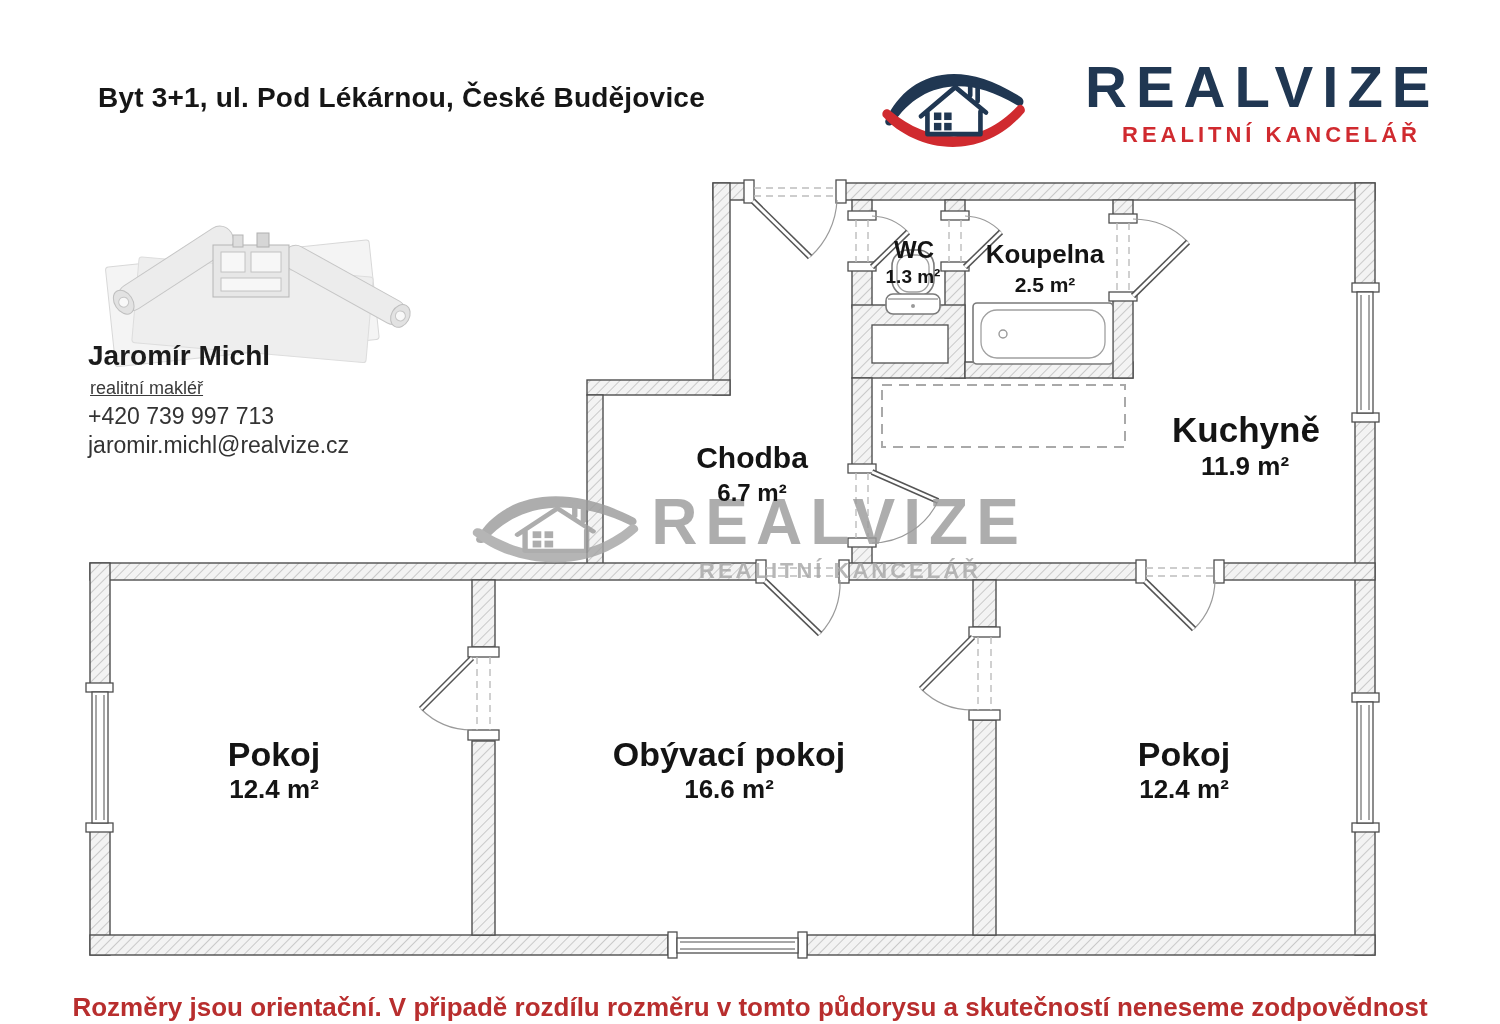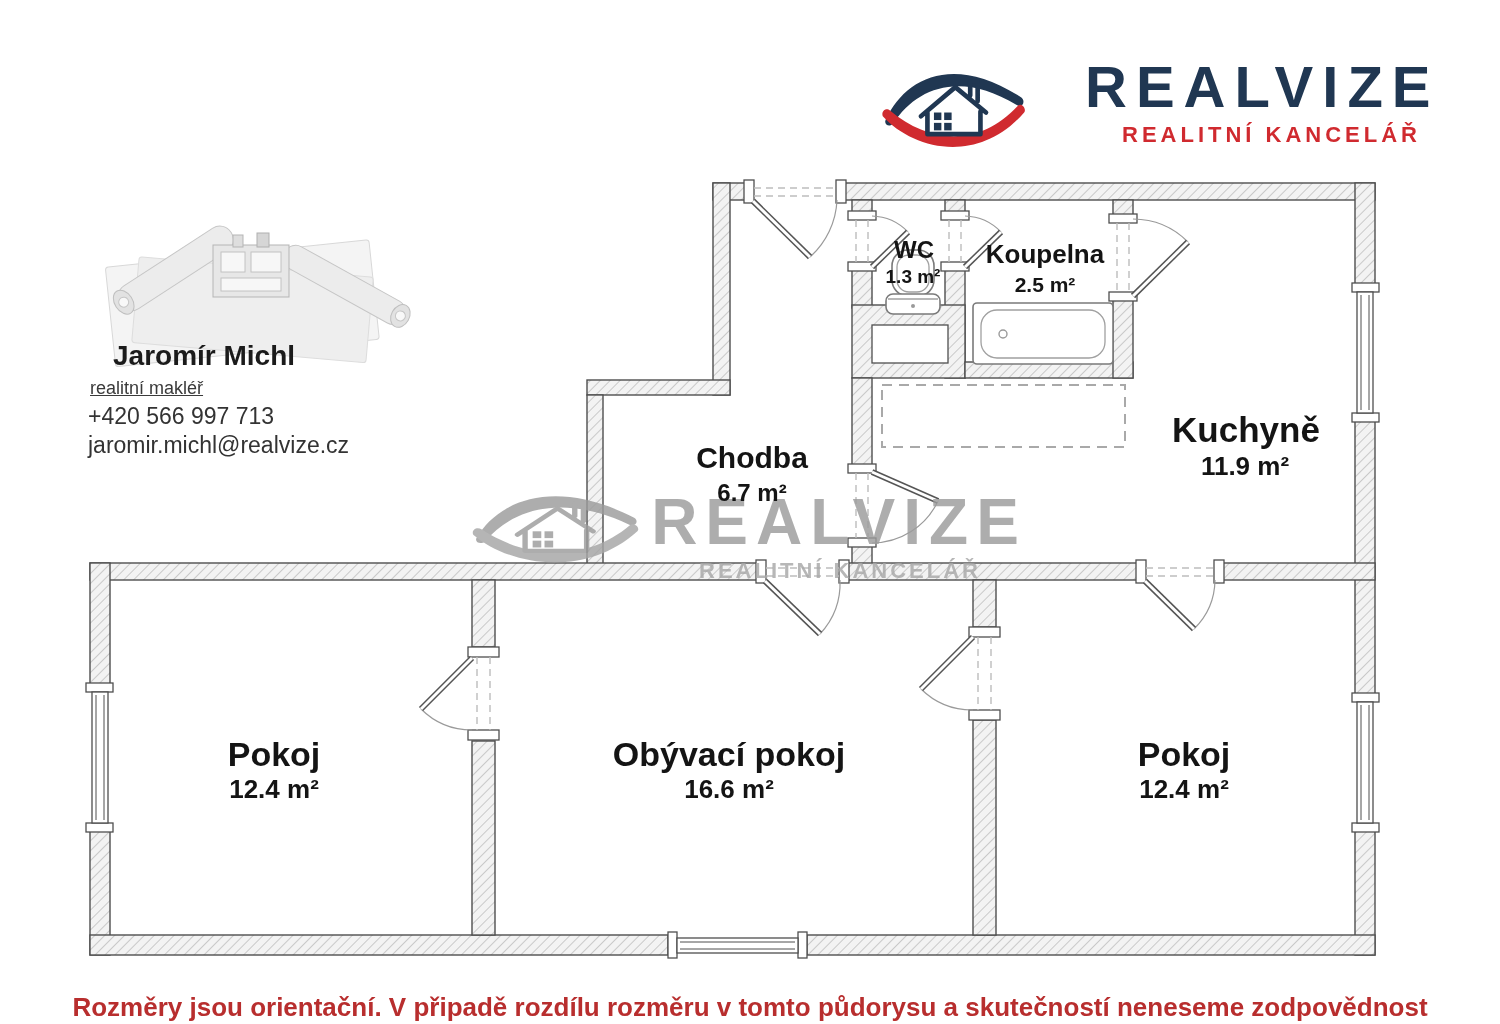--- a/index.html
+++ b/index.html
@@ -2,21 +2,21 @@
 <html><head>
 <meta charset="utf-8">
 <style>
   html,body{margin:0;padding:0;background:#ffffff;}
   .canvas{position:relative;width:1500px;height:1024px;background:#fff;overflow:hidden;
           font-family:"Liberation Sans",sans-serif;}
   .abs{position:absolute;}
   .page-title{left:98px;top:82px;font-size:28px;font-weight:700;color:#161616;letter-spacing:.2px;}
   .brand-word{left:1085px;top:58px;font-size:58px;font-weight:700;color:#203752;letter-spacing:9px;line-height:1;}
   .brand-sub{left:1122px;top:122px;font-size:22px;font-weight:700;color:#d02a2f;letter-spacing:4px;}
-  .agent-name{left:88px;top:340px;font-size:28px;font-weight:700;color:#1b1b1b;margin-left:25px;}
+  .agent-name{left:88px;top:340px;font-size:28px;font-weight:700;color:#1b1b1b;}
   .agent-role{left:90px;top:378px;font-size:18px;color:#3a3a3a;text-decoration:underline;}
   .agent-phone{left:88px;top:403px;font-size:23px;color:#333;}
   .agent-email{left:88px;top:432px;font-size:23px;color:#333;text-align:center;}
   .footer-note{left:0;top:992px;width:1500px;text-align:center;font-size:26px;font-weight:700;color:#b82e2e;}
   svg text{font-family:"Liberation Sans",sans-serif;fill:#141414;}
   .rn{font-weight:700;text-anchor:middle;}
   .ra{font-weight:700;text-anchor:middle;}
   .wall{fill:url(#hatch);stroke:#4f4f4f;stroke-width:1.4;}
   .jamb{fill:#ffffff;stroke:#4f4f4f;stroke-width:1.3;}
   .arc{fill:none;stroke:#9a9a9a;stroke-width:1.2;}
@@ -293,23 +293,24 @@
       <text class="ra" style="font-size:26px" x="274" y="798">12.4 m²</text>
 
       <text class="rn" style="font-size:34px" x="729" y="766">Obývací pokoj</text>
       <text class="ra" style="font-size:26px" x="729" y="798">16.6 m²</text>
 
       <text class="rn" style="font-size:34px" x="1184" y="766">Pokoj</text>
       <text class="ra" style="font-size:26px" x="1184" y="798">12.4 m²</text>
     </g>
   </svg>
 
+  <div class="abs page-title">Byt 3+1, ul. Pod Lékárnou, České Budějovice</div>
 
   <div class="abs brand-word">REALVIZE</div>
   <div class="abs brand-sub">REALITNÍ KANCELÁŘ</div>
 
   <div class="abs agent-name">Jaromír Michl</div>
   <div class="abs agent-role">realitní makléř</div>
-  <div class="abs agent-phone">+420 566 997 713</div>
+  <div class="abs agent-phone">+420 739 997 713</div>
   <div class="abs agent-email">jaromir.michl@realvize.cz</div>
 
   <div class="abs footer-note">Rozměry jsou orientační. V připadě rozdílu rozměru v tomto půdorysu a skutečností neneseme zodpovědnost</div>
 </div>
 
 </body></html>

